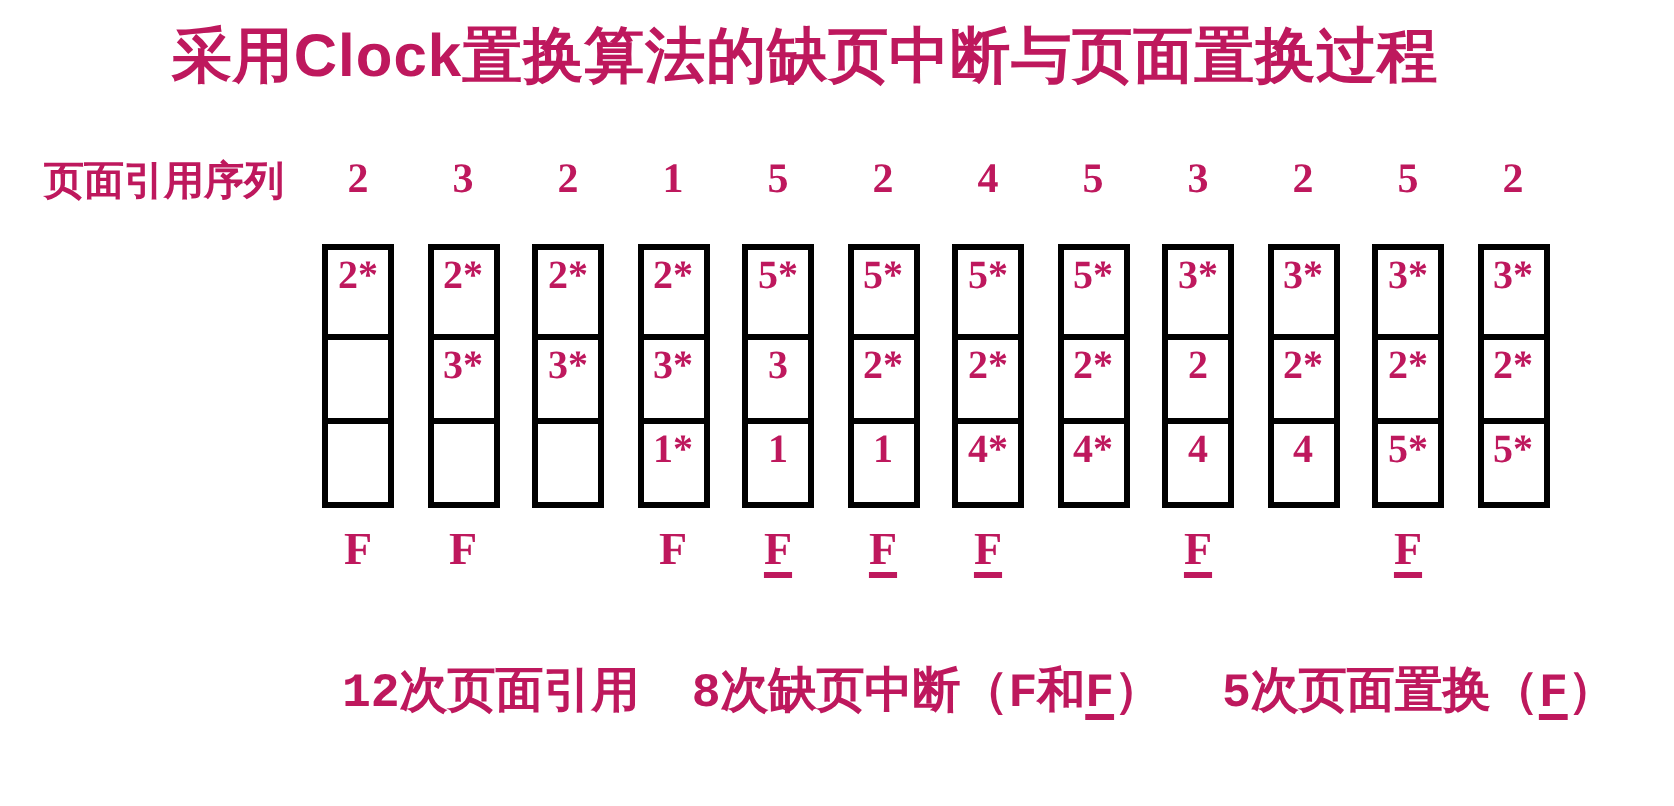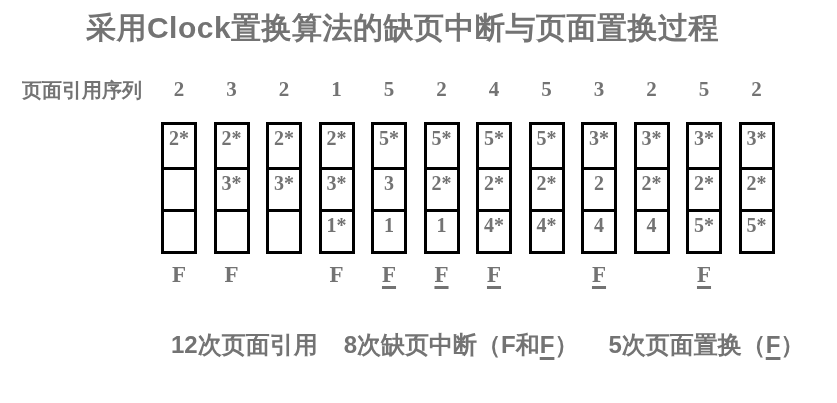--- a/index.html
+++ b/index.html
@@ -1,21 +1,21 @@
 <!DOCTYPE html>
 <html><head>
 <meta charset="utf-8">
 <style>
   html, body { margin: 0; padding: 0; background: #ffffff; }
   .page {
     position: relative;
     width: 837px;
     height: 403px;
     background: #ffffff;
-    color: #737373;
+    color: #be185d;
     overflow: hidden;
     border-radius: 18px;
   }
   .title {
     position: absolute;
     top: 8px;
     left: 0;
     width: 805px;
     text-align: center;
     font-family: "Liberation Sans", sans-serif;
@@ -79,21 +79,21 @@
   }
   .fault-mark.underlined {
     text-decoration: underline;
     text-decoration-thickness: 2.5px;
     text-underline-offset: 4px;
   }
   .summary {
     position: absolute;
     left: 171px;
     top: 329px;
-    font-family: Liberation Sans, sans-serif;
+    font-family: Liberation Mono, monospace;
     font-weight: bold;
     font-size: 24px;
     white-space: nowrap;
   }
   .summary .gap1 { margin-right: 26px; }
   .summary .gap2 { margin-right: 30px; }
   .u {
     text-decoration: underline;
     text-decoration-thickness: 2.5px;
     text-underline-offset: 4px;

